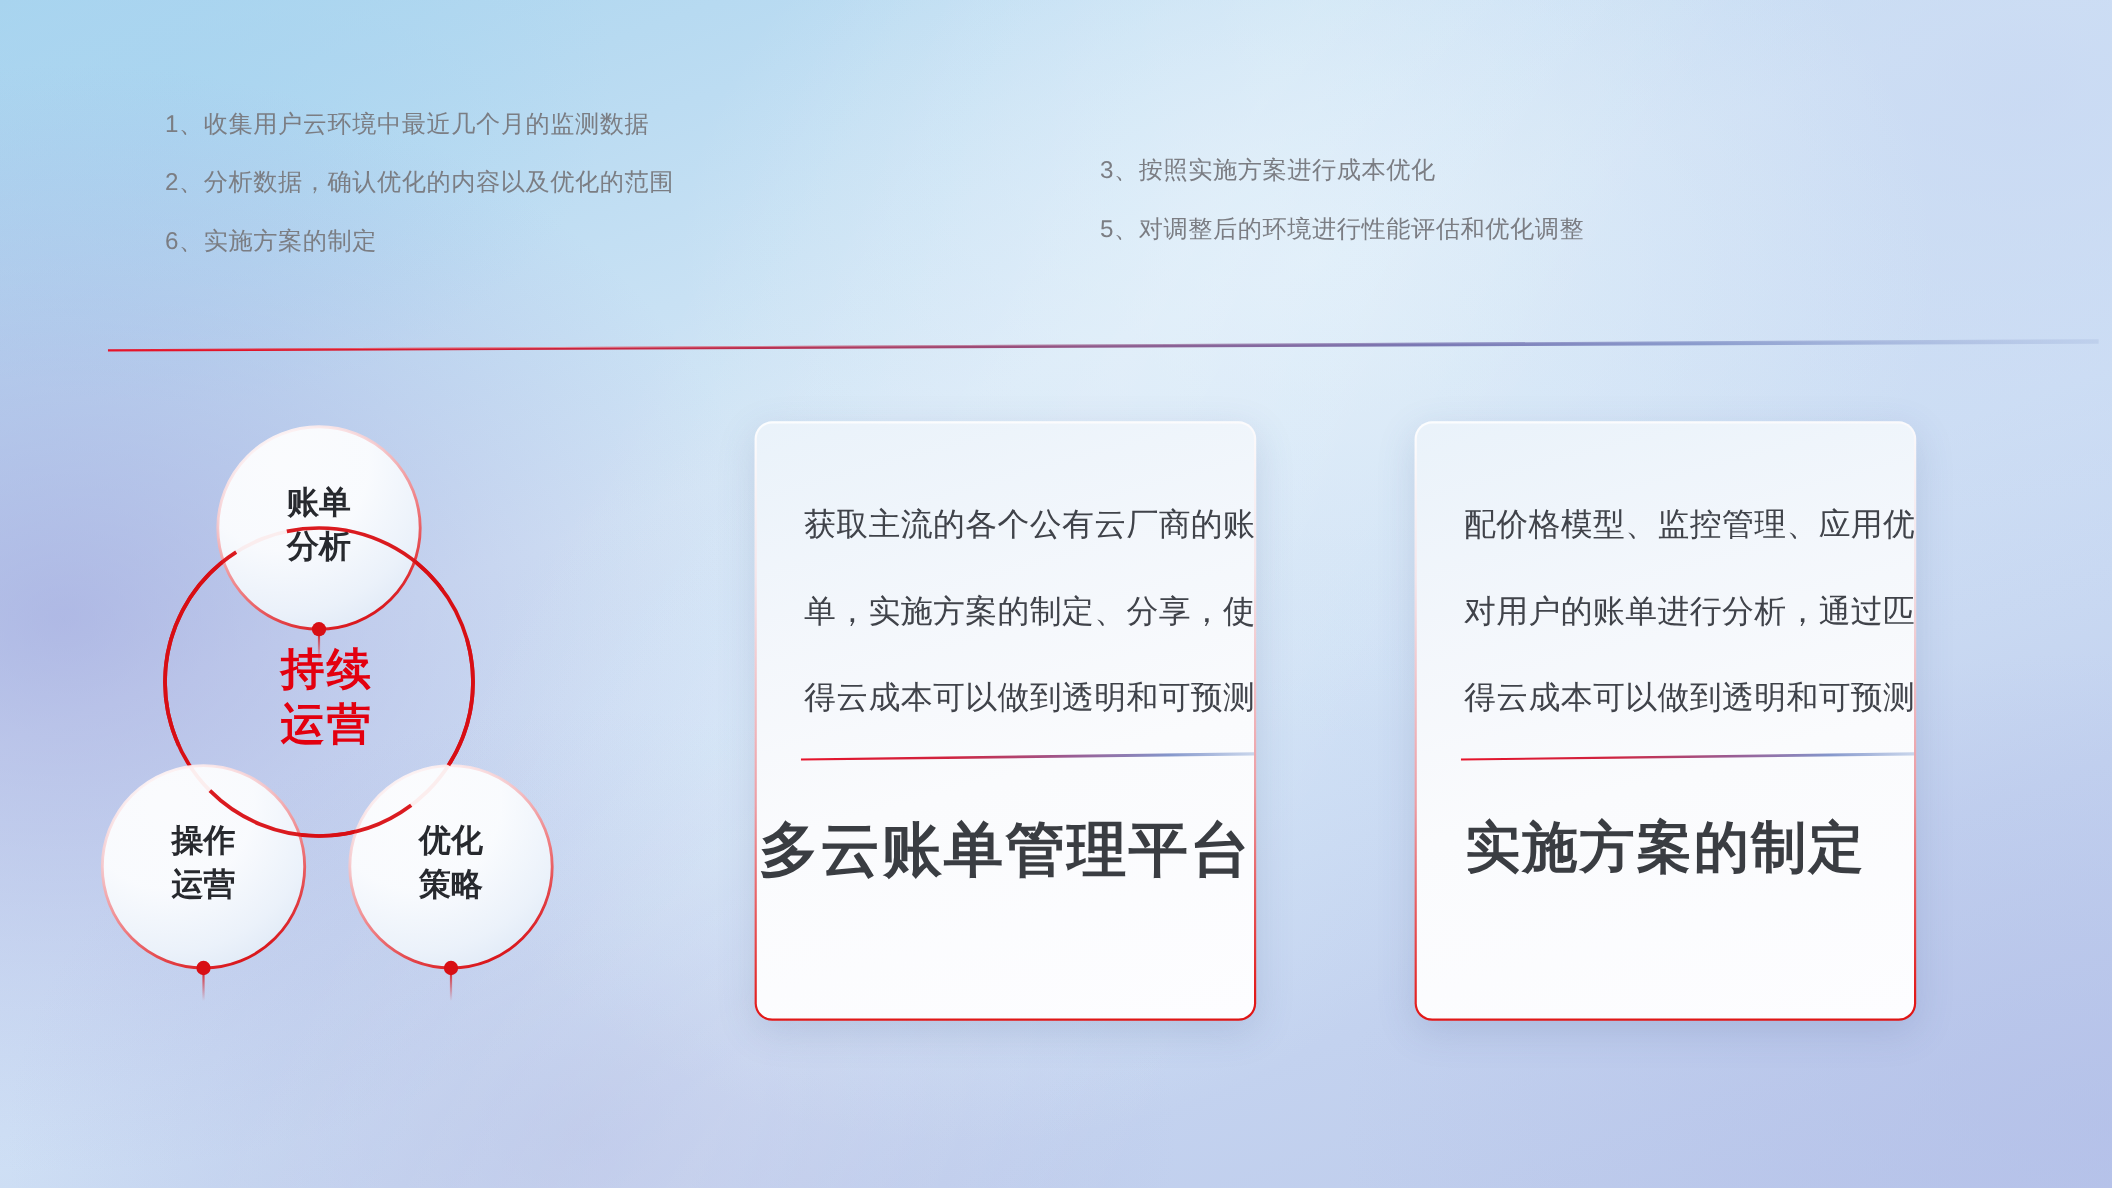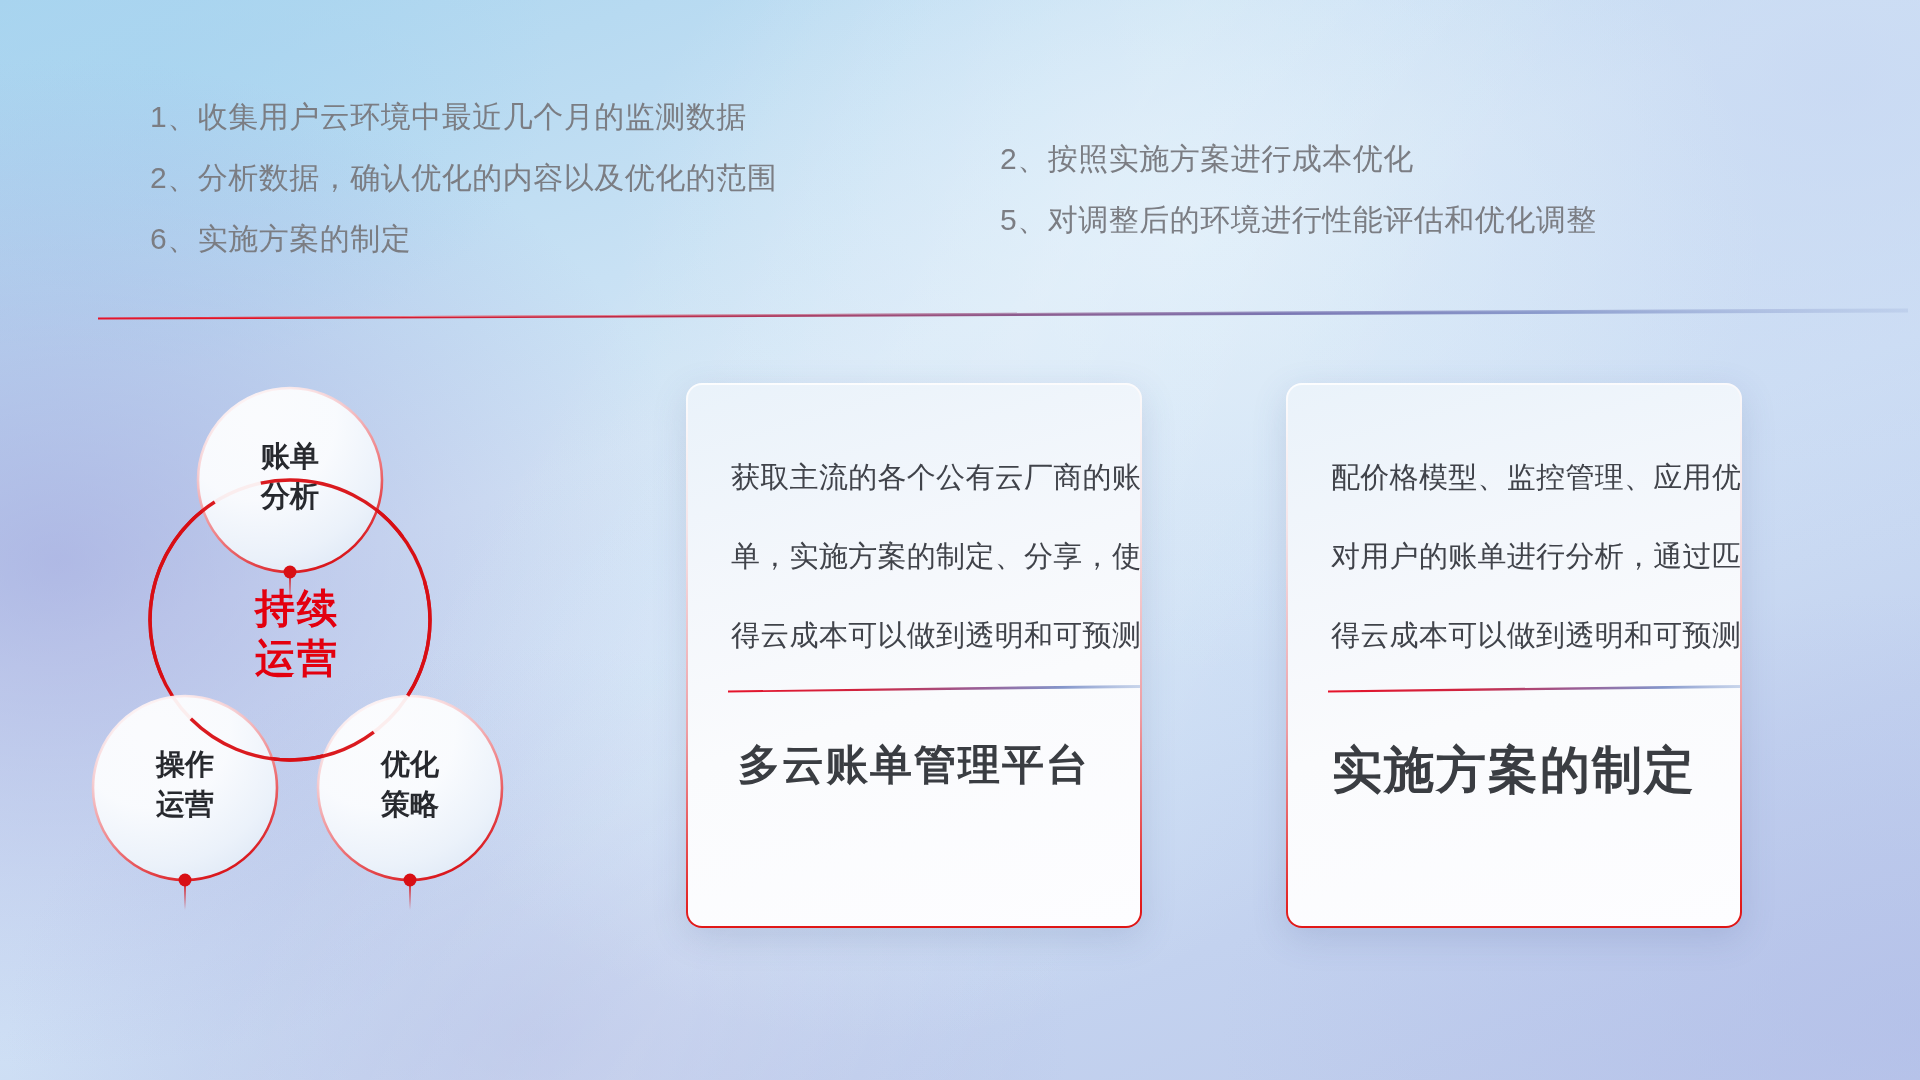--- a/index.html
+++ b/index.html
@@ -40,21 +40,21 @@
   .bg-sheen{
     background:linear-gradient(118deg, rgba(255,255,255,0) 30%, rgba(255,255,255,.16) 48%, rgba(255,255,255,0) 64%);
   }
 
   
   #bullets{ position:absolute; z-index:5; left:0; top:0; width:1920px; }
   .blist{ position:absolute; }
   .bcol-left{ left:150px; top:102px; }
   .bcol-right{ left:1000px; top:144px; }
   .bline{
-    font-size:30px;
+    font-size:22px;
     color:#7b7d83;
     letter-spacing:.5px;
     line-height:1.0;
     margin-bottom:31px;
     white-space:nowrap;
     font-weight:400;
   }
 
   
   #divider{ position:absolute; z-index:5; left:98px; top:306px; width:1810px; height:14px; }
@@ -106,21 +106,21 @@
   .card-rule{
     position:absolute;
     left:40px; width:492px; height:11px;
     top:294px;
   }
   .card-title{
     position:absolute;
     left:0; right:0;
     top:352px;
     text-align:center;
-    font-size:42px;
+    font-size:54px;
     font-weight:bold;
     color:#3a3d42;
     letter-spacing:2px;
   }
   #card2 .card-title{ font-size:50px; }
 </style>
 </head>
 <body>
 
 <div id="bg">
@@ -135,21 +135,21 @@
   <div class="bgl bg-sheen"></div>
 </div>
 
 <div id="bullets">
   <div class="blist bcol-left">
     <div class="bline">1、收集用户云环境中最近几个月的监测数据</div>
     <div class="bline">2、分析数据，确认优化的内容以及优化的范围</div>
     <div class="bline">6、实施方案的制定</div>
   </div>
   <div class="blist bcol-right">
-    <div class="bline">2、按照实施方案进行成本优化</div>
+    <div class="bline">3、按照实施方案进行成本优化</div>
     <div class="bline">5、对调整后的环境进行性能评估和优化调整</div>
   </div>
 </div>
 
 <div id="divider">
   <svg width="1810" height="14" viewBox="0 0 1810 14" xmlns="http://www.w3.org/2000/svg">
     <defs>
       <linearGradient id="divg" x1="0" y1="0" x2="1" y2="0">
         <stop offset="0" stop-color="#e6132a"></stop>
         <stop offset="0.10" stop-color="#dd1528"></stop>

